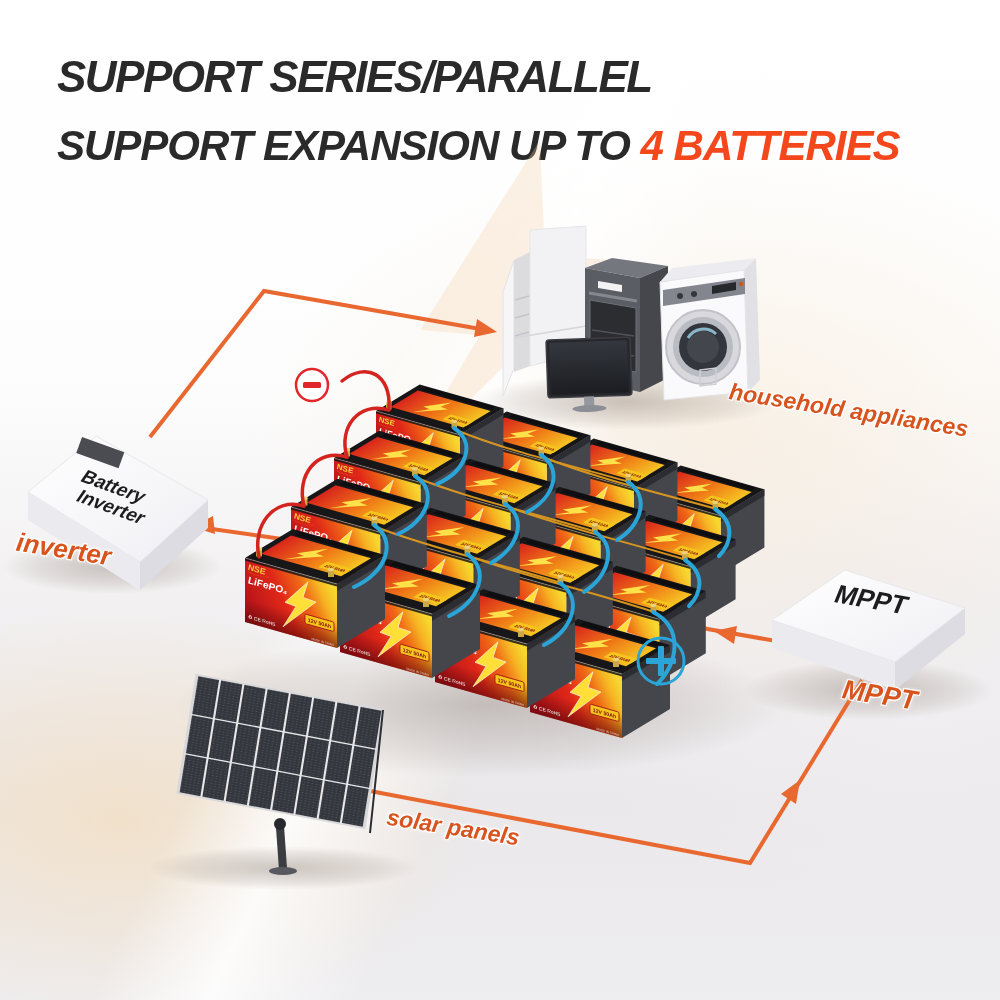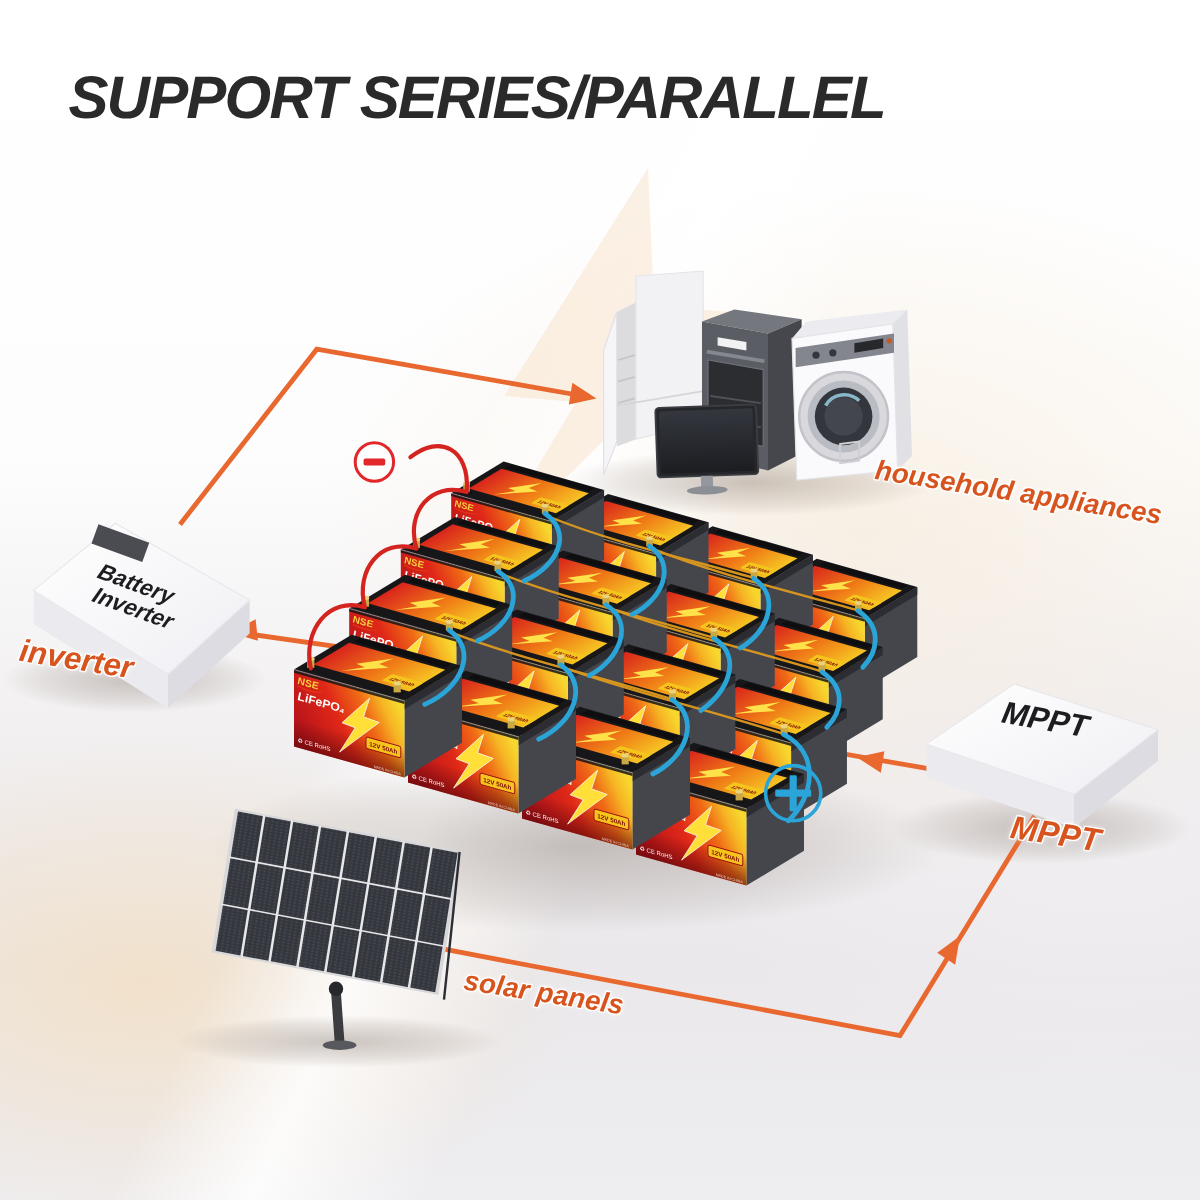--- a/index.html
+++ b/index.html
@@ -6,39 +6,40 @@
   .stage{
     position:relative;width:1000px;height:1000px;overflow:hidden;
     font-family:"Liberation Sans",sans-serif;
     background:
       linear-gradient(115deg, rgba(255,255,255,0) 38%, rgba(255,255,255,.85) 46%, rgba(255,255,255,0) 56%),
       radial-gradient(ellipse 520px 300px at 12% 82%, rgba(244,223,192,.75), rgba(244,223,192,0) 70%),
       radial-gradient(ellipse 650px 420px at 72% 44%, rgba(246,231,210,.55), rgba(246,231,210,0) 70%),
       radial-gradient(ellipse 500px 300px at 92% 70%, rgba(240,238,240,.9), rgba(240,238,240,0) 70%),
       linear-gradient(to bottom,#ffffff 0%,#fdfdfd 38%,#f3f1f2 58%,#eae8eb 80%,#eeedf0 100%);
   }
-  .title1{position:absolute;left:57px;top:52px;font-size:50px;font-weight:bold;font-style:italic;
+  .title1{position:absolute;left:57px;top:52px;font-size:44px;font-weight:bold;font-style:italic;
     color:#2b2a2a;letter-spacing:-1.5px;white-space:nowrap;}
   .title2{position:absolute;left:57px;top:122px;font-size:42px;font-weight:bold;font-style:italic;
     color:#2b2a2a;letter-spacing:-1px;white-space:nowrap;}
   .title2 .hl{color:#f4481c;}
   .flabel{position:absolute;font-style:italic;font-weight:bold;color:#d8541e;white-space:nowrap;
     text-shadow:-1px -1px 0 #fff,1px -1px 0 #fff,-1px 1px 0 #fff,1px 1px 0 #fff,0 0 5px #fff;}
   .lbl-appliances{left:728px;top:397px;font-size:23px;transform:rotate(9deg);}
   .lbl-inverter{left:16px;top:534px;font-size:26px;transform:rotate(9deg);}
   .lbl-mppt{left:842px;top:680px;font-size:27px;transform:rotate(9deg);}
   .lbl-solar{left:386px;top:814px;font-size:23px;transform:rotate(9deg);}
   svg{position:absolute;left:0;top:0;font-family:"Liberation Sans",sans-serif;}
 </style>
 </head>
 <body>
 
 <div class="stage">
 
   <div class="title1">SUPPORT SERIES/PARALLEL</div>
+  <div class="title2"><span>SUPPORT EXPANSION UP TO </span><span class="hl">4 BATTERIES</span></div>
 
   <svg width="1000" height="1000" viewBox="0 0 1000 1000">
     <defs>
       <radialGradient id="shadowGrad" cx="50%" cy="50%" r="50%">
         <stop offset="0%" stop-color="rgba(125,110,100,0.38)"></stop>
         <stop offset="70%" stop-color="rgba(125,110,100,0.14)"></stop>
         <stop offset="100%" stop-color="rgba(125,110,100,0)"></stop>
       </radialGradient>
       <linearGradient id="gradBox" x1="0" y1="0" x2="1" y2="1">
         <stop offset="0%" stop-color="#ffffff"></stop>

